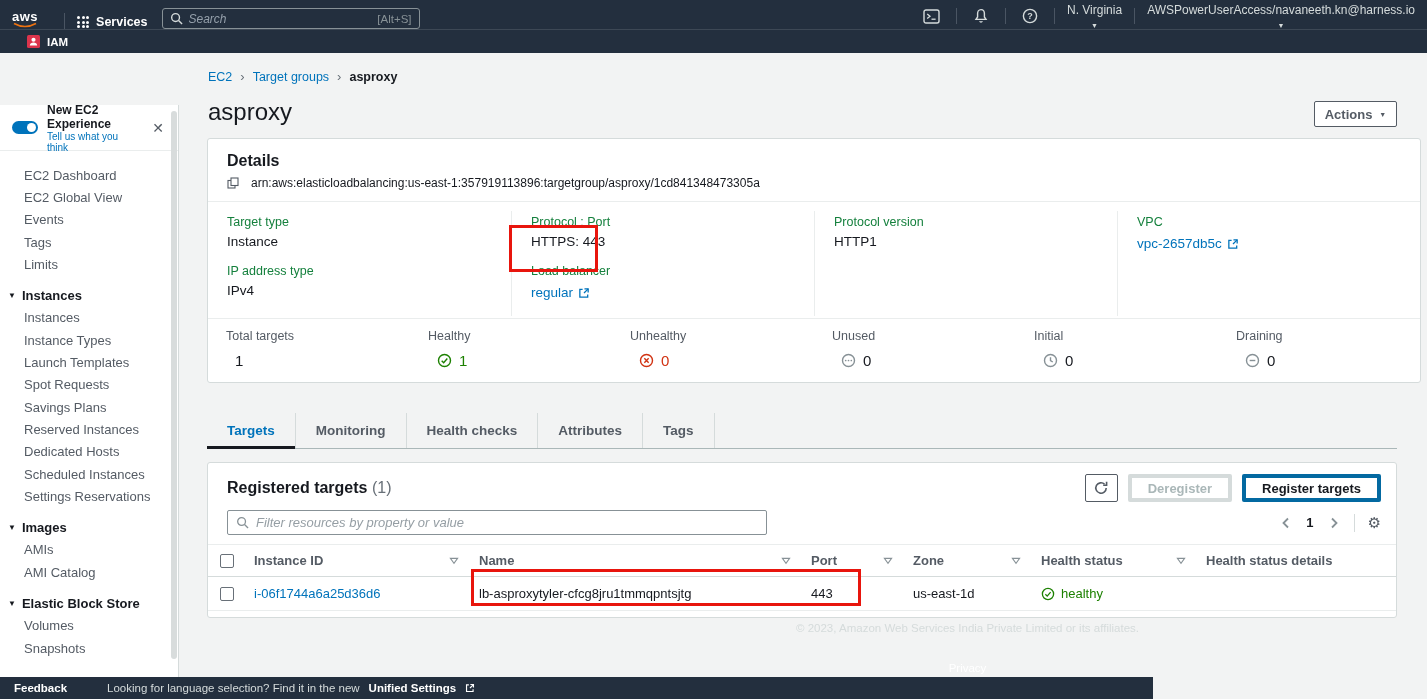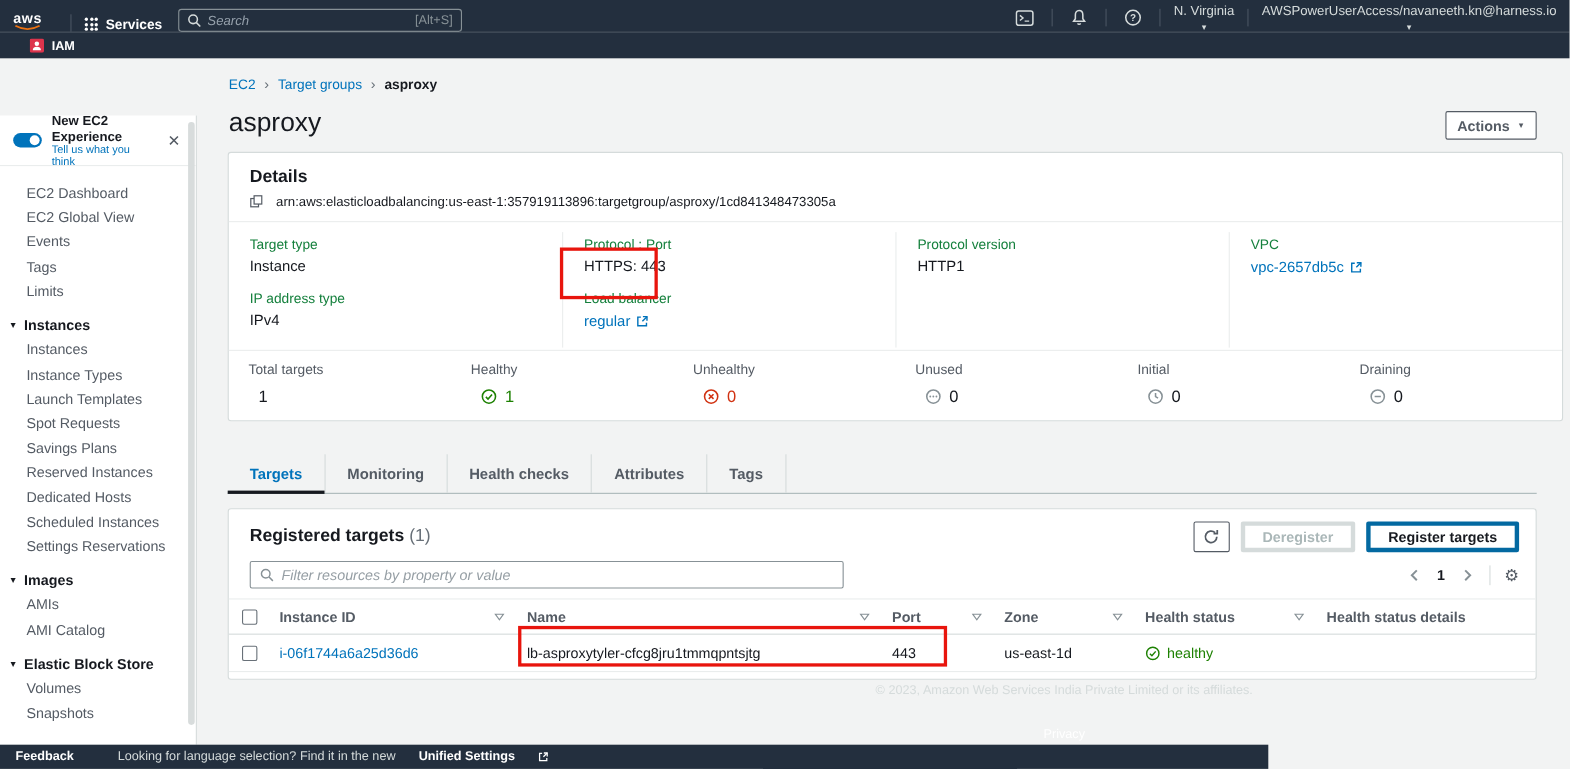--- a/index.html
+++ b/index.html
@@ -108,21 +108,21 @@
   .health-cell { display:flex; align-items:center; gap:6px; color:#1d8102; }
 
   
   .red-box { position:absolute; border:3px solid #e8150d; z-index:20; pointer-events:none; }
   .red-box.b1 { left:509px; top:225px; width:89px; height:47px; }
   .red-box.b2 { left:471px; top:569px; width:390px; height:37px; }
 
   
   .footer { position:absolute; left:0; bottom:0; width:1153px; height:22px; background:#232f3e; display:flex; align-items:center; padding:0 14px; font-size:11.5px; z-index:10; }
   .ft-feedback { color:#fff; font-weight:700; margin-right:40px; cursor:pointer; }
-  .ft-lang { color:#d5dbdb; display:flex; align-items:center; gap:21px; }
+  .ft-lang { color:#d5dbdb; display:flex; align-items:center; gap:9px; }
   .ft-lang b { color:#fff; cursor:pointer; }
   .ft-right { margin-left:auto; display:flex; align-items:center; gap:28px;flex-direction:column; }
   .ft-copy { color:#d5dbdb; }
   .ft-link { color:#fff; cursor:pointer; }
 
   svg { display:block; }
 </style>
 </head>
 <body>
 

